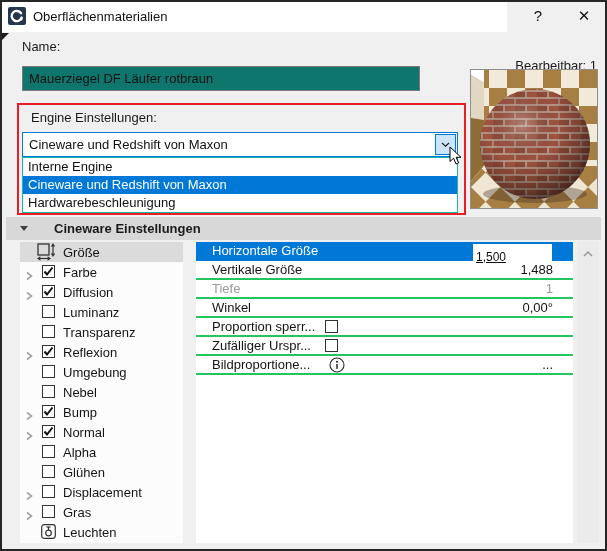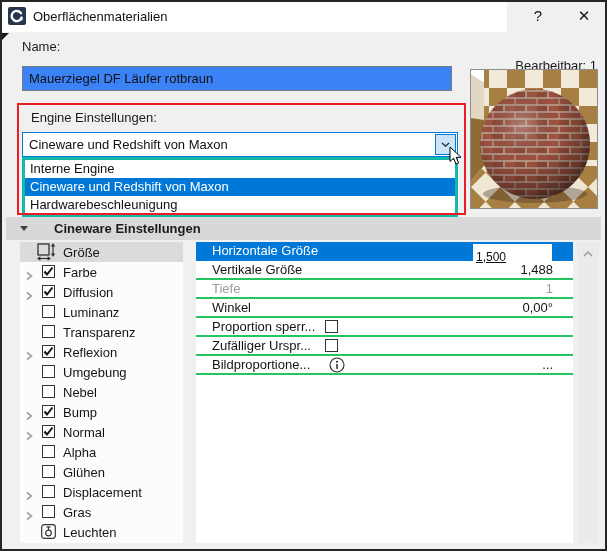--- a/index.html
+++ b/index.html
@@ -5,27 +5,27 @@
   html,body{margin:0;padding:0;background:#c8c8c8;}
   *{box-sizing:border-box;font-family:"Liberation Sans",sans-serif;}
   .dialog{position:relative;width:607px;height:551px;background:#f0f0f0;overflow:hidden;}
   .frame{position:absolute;inset:0;border:2px solid #262626;pointer-events:none;z-index:60;}
   .titlebar{position:absolute;left:0;top:0;width:507px;height:32px;background:#ffffff;}
   .logo{position:absolute;left:8px;top:7px;width:18px;height:18px;}
   .title{position:absolute;left:33px;top:9px;font-size:13px;color:#111;}
   .tb-btn{position:absolute;top:6px;width:20px;height:20px;text-align:center;font-size:15px;color:#111;line-height:20px;cursor:default;}
   .edge-tri{position:absolute;left:2px;top:33px;width:0;height:0;border-top:7px solid #1b1b1b;border-right:7px solid transparent;z-index:55;}
   .lbl{position:absolute;font-size:13px;color:#1a1a1a;white-space:nowrap;}
-  .name-input{position:absolute;left:22px;top:66px;width:430px;height:25px;border:1px solid #7a7a7a;background:#3b82f6;font-size:13px;padding:0 6px;color:#111;}
+  .name-input{position:absolute;left:22px;top:66px;width:398px;height:25px;border:1px solid #7a7a7a;background:#0f766e;font-size:13px;padding:0 6px;color:#111;}
   .preview{position:absolute;left:470px;top:69px;width:128px;height:140px;border:1px solid #8e8e8e;background:#fff;}
   .red-box{position:absolute;left:17px;top:103px;width:449px;height:112px;border:2px solid #ec1c24;z-index:12;pointer-events:none;}
   .combo{position:absolute;left:22px;top:132px;width:436px;height:25px;background:#fff;border:1px solid #0078d7;z-index:6;}
   .combo-text{position:absolute;left:6px;top:0;line-height:23px;font-size:13px;color:#111;white-space:nowrap;}
   .combo-btn{position:absolute;top:1px;right:1px;width:21px;height:21px;background:#cce4f7;border:1px solid #0078d7;display:flex;align-items:center;justify-content:center;}
-  .list{position:absolute;left:22px;top:157px;width:436px;background:#fff;border:3px solid #14b8a6;z-index:8;}
+  .list{position:absolute;left:22px;top:157px;width:436px;background:#fff;border:1px solid #14b8a6;z-index:8;}
   .option{height:18px;line-height:18px;font-size:13px;padding-left:5px;color:#111;white-space:nowrap;}
   .option.hl{background:#0078d7;color:#fff;}
   .cursor{position:absolute;left:449px;top:146px;z-index:30;}
   .section-bar{position:absolute;left:6px;top:217px;width:595px;height:23px;background:#d8d8d8;display:flex;align-items:center;}
   .tri-down{width:0;height:0;border-left:4px solid transparent;border-right:4px solid transparent;border-top:5px solid #3f3f3f;margin-left:14px;}
   .section-title{font-size:13px;font-weight:bold;color:#1a1a1a;margin-left:26px;}
   .tree{position:absolute;left:20px;top:242px;width:163px;height:301px;background:#fcfcfc;}
   .tree-row{position:relative;height:20px;}
   .tree-row.sel{background:#dbdbdb;}
   .expander{position:absolute;left:5px;top:5px;}

